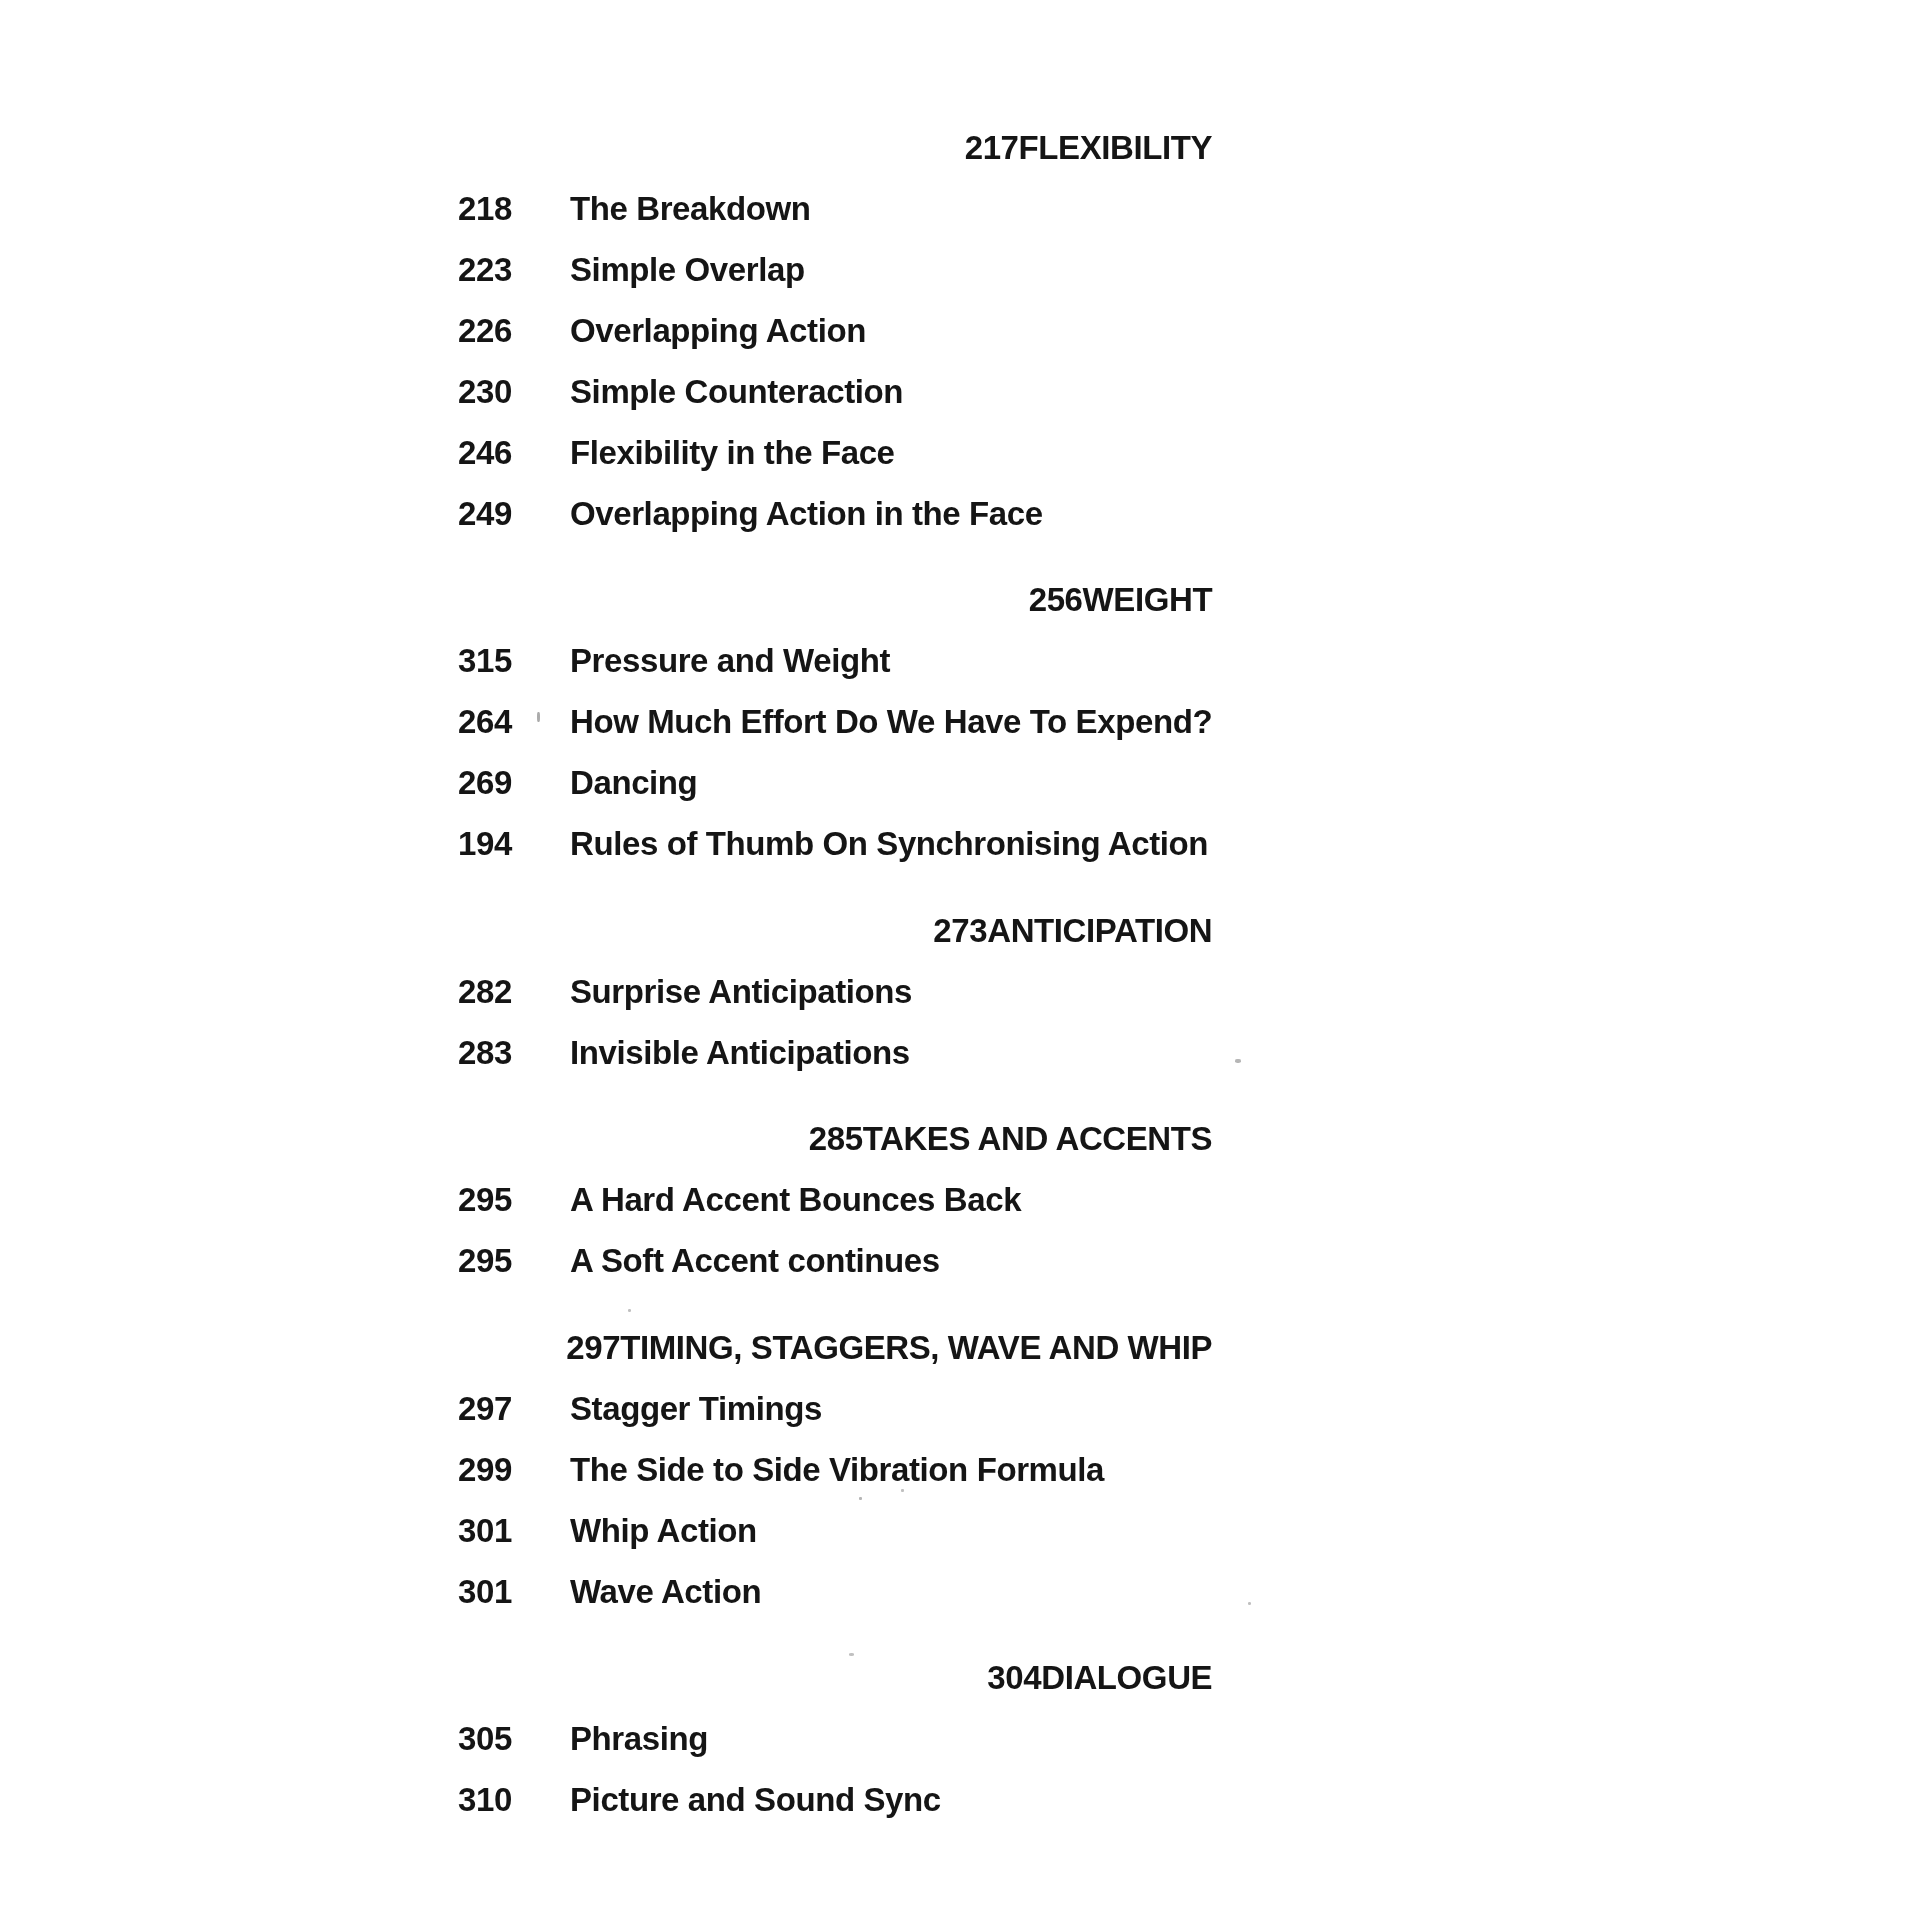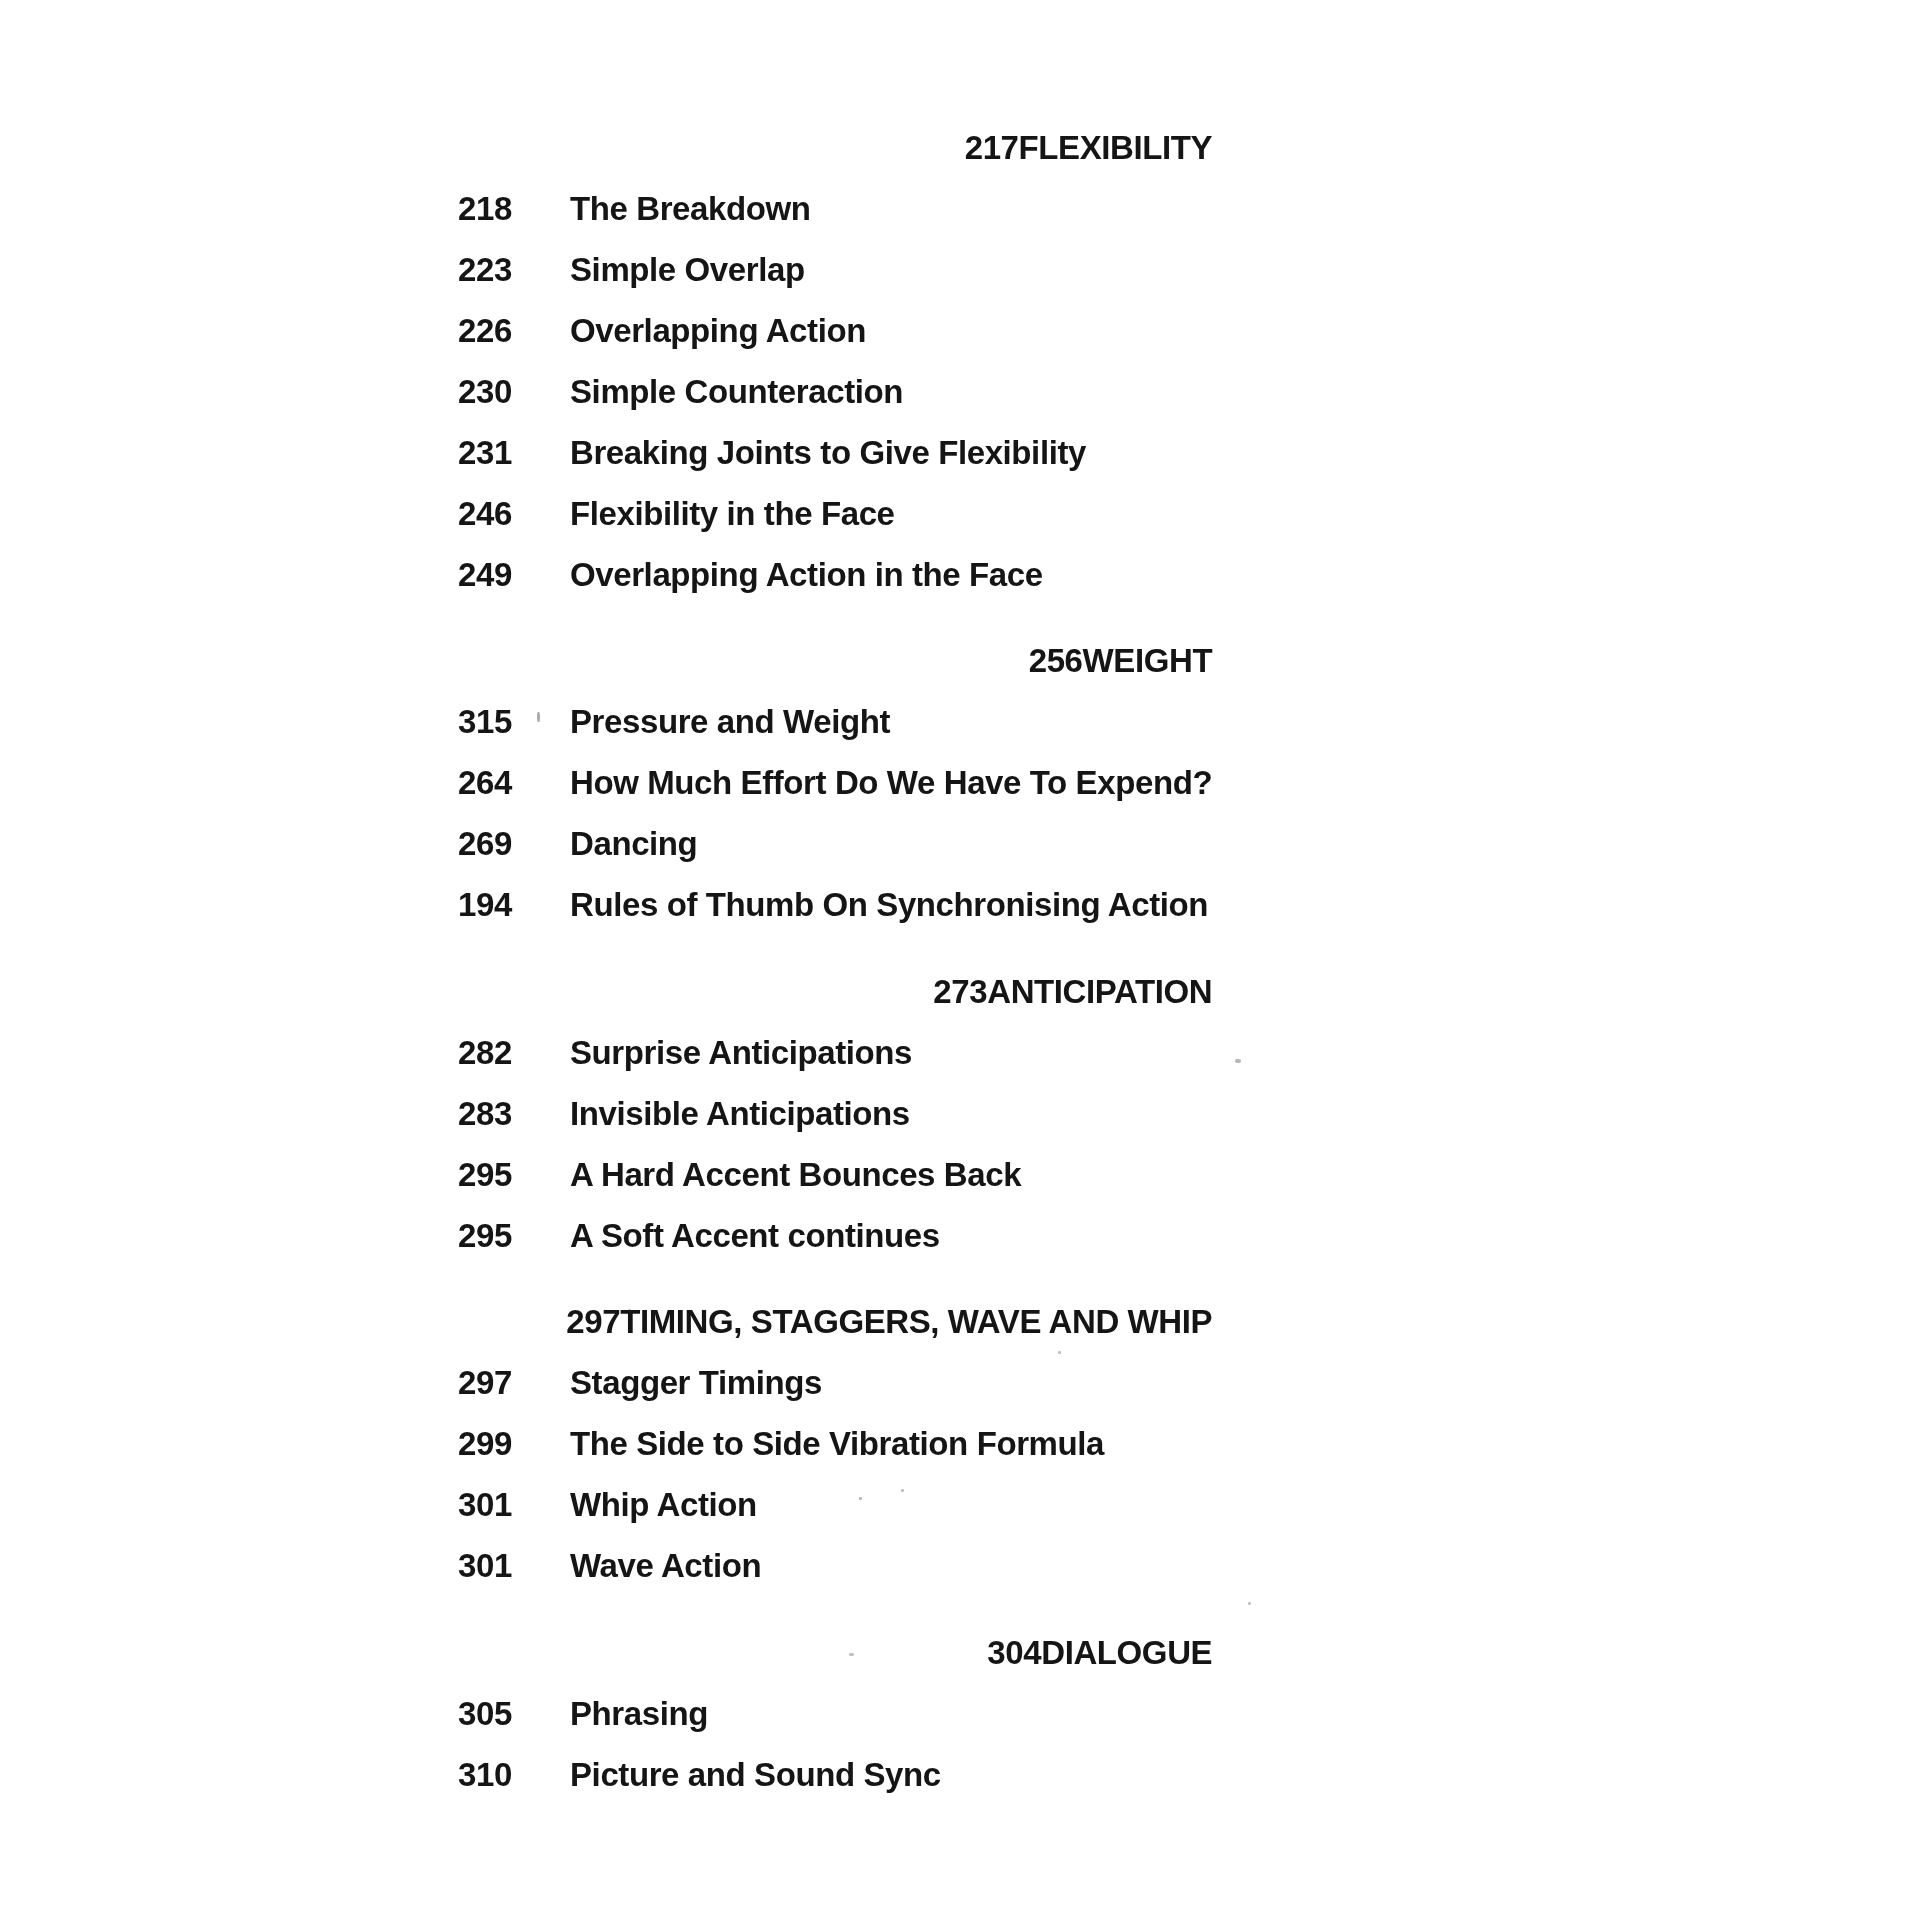--- a/index.html
+++ b/index.html
@@ -56,23 +56,20 @@
       <div class="toc-row">
       <span class="num">223</span><span class="title">Simple Overlap</span>
     </div>
       <div class="toc-row">
       <span class="num">226</span><span class="title">Overlapping Action</span>
     </div>
       <div class="toc-row">
       <span class="num">230</span><span class="title">Simple Counteraction</span>
     </div>
       <div class="toc-row">
-      <span class="num">231</span><span class="title">Breaking Joints to Give Flexibility</span>
-    </div>
-      <div class="toc-row">
       <span class="num">246</span><span class="title">Flexibility in the Face</span>
     </div>
       <div class="toc-row">
       <span class="num">249</span><span class="title">Overlapping Action in the Face</span>
     </div>
       <div class="toc-row section-header">
       <span class="num">256</span><span class="title">WEIGHT</span>
     </div>
       <div class="toc-row">
       <span class="num">315</span><span class="title">Pressure and Weight</span>
@@ -87,20 +84,23 @@
       <span class="num">194</span><span class="title">Rules of Thumb On Synchronising Action</span>
     </div>
       <div class="toc-row section-header">
       <span class="num">273</span><span class="title">ANTICIPATION</span>
     </div>
       <div class="toc-row">
       <span class="num">282</span><span class="title">Surprise Anticipations</span>
     </div>
       <div class="toc-row">
       <span class="num">283</span><span class="title">Invisible Anticipations</span>
+    </div>
+      <div class="toc-row section-header">
+      <span class="num">285</span><span class="title">TAKES AND ACCENTS</span>
     </div>
       <div class="toc-row">
       <span class="num">295</span><span class="title">A Hard Accent Bounces Back</span>
     </div>
       <div class="toc-row">
       <span class="num">295</span><span class="title">A Soft Accent continues</span>
     </div>
       <div class="toc-row section-header">
       <span class="num">297</span><span class="title">TIMING, STAGGERS, WAVE AND WHIP</span>
     </div>

